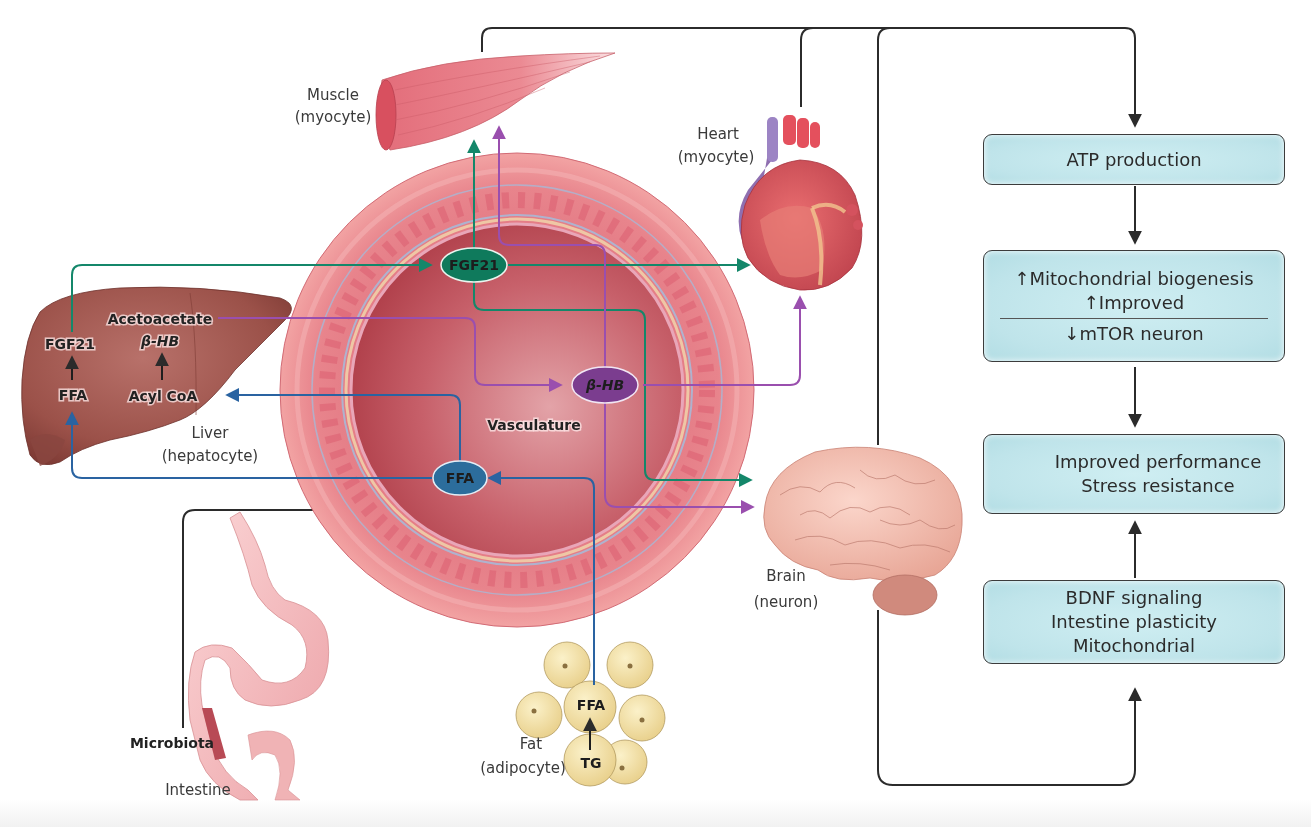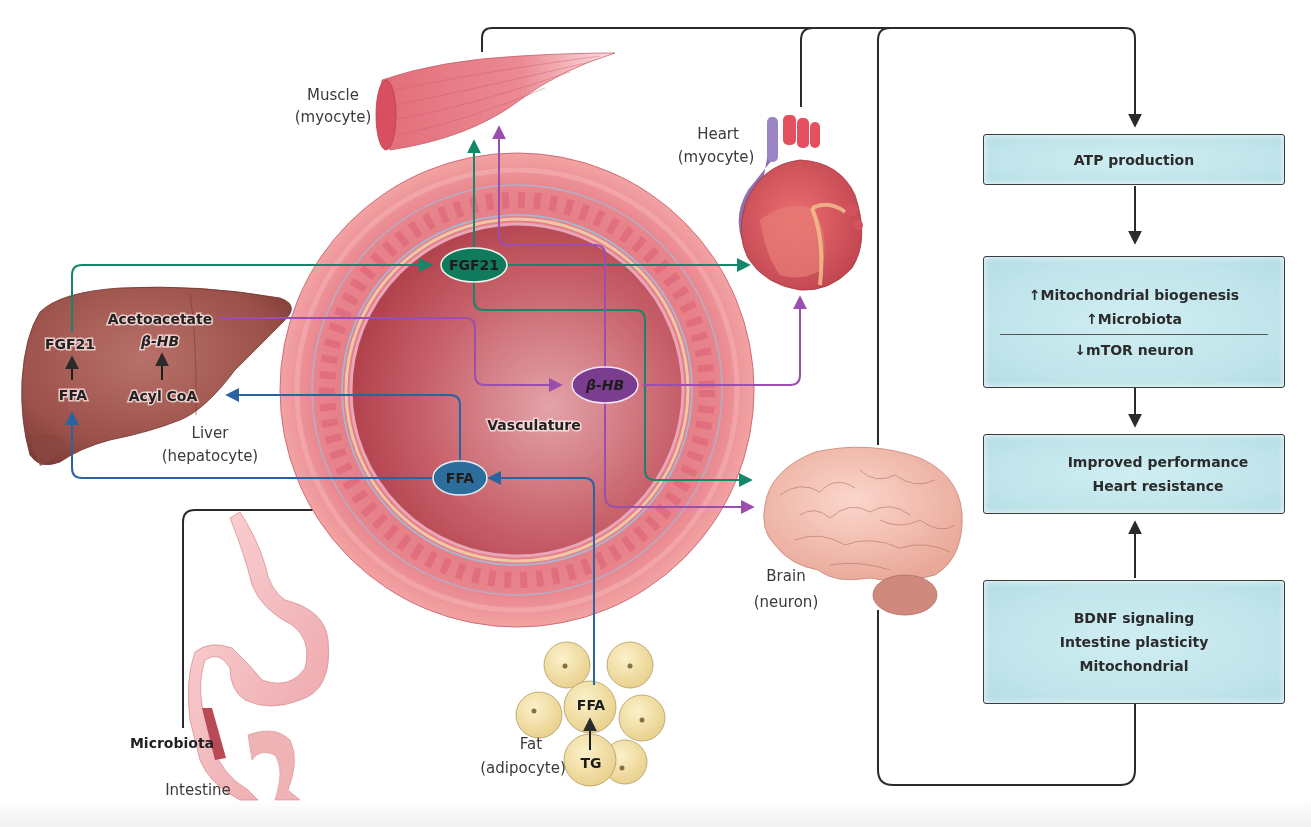--- a/index.html
+++ b/index.html
@@ -6,25 +6,25 @@
   body { width: 1311px; height: 827px; background: #ffffff; position: relative; overflow: hidden;
          font-family: "DejaVu Sans", sans-serif; }
   .footer-band { position: absolute; left: 0; top: 800px; width: 1311px; height: 27px;
                  background: linear-gradient(#ffffff, #f1f1f1); }
   svg#diagram { position: absolute; left: 0; top: 0; }
   .lbl { font-family: "DejaVu Sans", sans-serif; fill: #3a3a3a; font-size: 15px; }
   .lbl-bold { font-family: "DejaVu Sans", sans-serif; fill: #222; font-size: 14px; font-weight: bold; }
   .organ-txt { font-family: "DejaVu Sans", sans-serif; fill: #222; font-size: 14px; font-weight: bold;
                paint-order: stroke; stroke: rgba(255,235,235,0.75); stroke-width: 3px; }
   .oval-txt { font-family: "DejaVu Sans", sans-serif; fill: #1d1d1d; font-size: 14px; font-weight: bold; }
-  .box { position: absolute; left: 983px; width: 302px; border: 1.5px solid #3c3c3c; border-radius: 3px;
+  .box { position: absolute; left: 983px; width: 302px; border: 1.5px solid #3c3c3c; border-radius: 9px;
          background: radial-gradient(ellipse at center, #cfeef2 0%, #bfe4ea 70%, #b2dde4 100%);
          box-shadow: inset 0 0 6px rgba(255,255,255,0.9);
          display: flex; flex-direction: column; align-items: center; justify-content: center;
-         font-family: "DejaVu Sans", sans-serif; font-weight: bold; font-size: 14px; color: #2b2b2b;
+         font-family: "DejaVu Sans", sans-serif; font-weight: normal; font-size: 18px; color: #2b2b2b;
          line-height: 24px; box-sizing: border-box; }
   .box .divider { width: 268px; height: 1px; background: #555; margin: 3px 0 3px 0; }
 </style>
 </head>
 <body>
 
 <div class="footer-band"></div>
 
 <svg id="diagram" width="1311" height="827" viewBox="0 0 1311 827">
   <defs>
@@ -222,29 +222,29 @@
   <g>
     <ellipse cx="460" cy="478" rx="27" ry="17" fill="#2c6d9c" stroke="#e3eef7" stroke-width="1.5"></ellipse>
     <text class="oval-txt" x="460" y="483" text-anchor="middle">FFA</text>
   </g>
 </svg>
 
 <div class="box" style="top:134px; height:51px;">
   <span>ATP production</span>
 </div>
 
-<div class="box" style="top:256px; height:132px;justify-content:center;">
+<div class="box" style="top:250px; height:112px;justify-content:center;">
   <span>↑Mitochondrial biogenesis</span>
-  <span>↑Microbiota</span>
+  <span>↑Improved</span>
   <div class="divider"></div>
   <span>↓mTOR neuron</span>
 </div>
 
 <div class="box" style="top:434px; height:80px;padding-left:48px;">
   <span>Improved performance</span>
-  <span>Heart resistance</span>
-</div>
-
-<div class="box" style="top:580px; height:124px;">
+  <span>Stress resistance</span>
+</div>
+
+<div class="box" style="top:580px; height:84px;">
   <span>BDNF signaling</span>
   <span>Intestine plasticity</span>
   <span>Mitochondrial</span>
 </div>
 
 </body></html>

